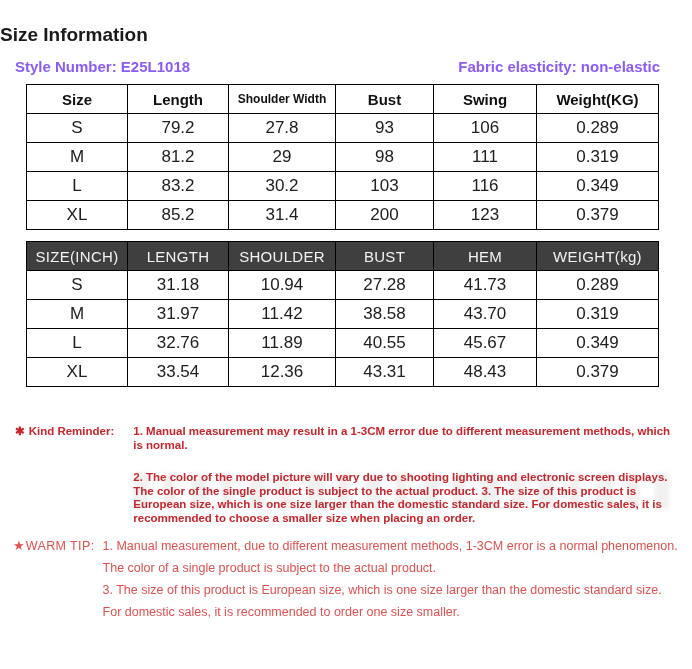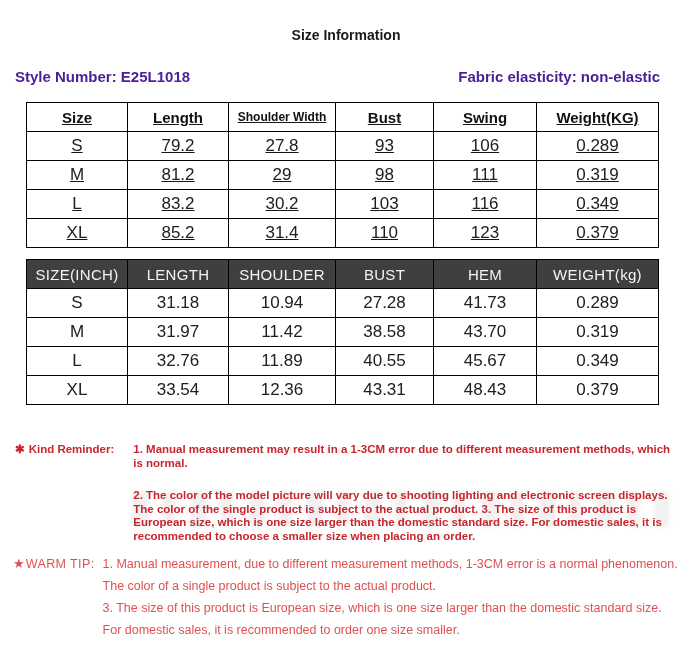--- a/index.html
+++ b/index.html
@@ -1,33 +1,33 @@
 <!DOCTYPE html>
 <html><head>
 <meta charset="utf-8">
 <style>
   html,body{margin:0;padding:0;background:#ffffff;}
   .canvas{
     position:relative;width:692px;height:669px;background:#ffffff;
     font-family:"Liberation Sans",sans-serif;color:#171717;overflow:hidden;
   }
   .page-title{
-    padding-top:26px;text-align:center;font-size:14px;font-weight:bold;
+    padding-top:26px;font-size:19px;font-weight:bold;
     color:#1a1a1a;line-height:18px;
   }
   .subheader{
     display:flex;justify-content:space-between;align-items:baseline;
-    margin-top:24px;padding:0 32px 0 15px;font-size:15px;font-weight:bold;
-    line-height:18px;color:#4c1d95;
+    margin-top:14px;padding:0 32px 0 15px;font-size:15px;font-weight:bold;
+    line-height:18px;color:#8b5cf6;
   }
   table.size-table{
     border-collapse:collapse;table-layout:fixed;width:632px;
     margin-left:26px;background:#ffffff;
   }
-  table.size-table.first{margin-top:16px;text-decoration:underline;}
+  table.size-table.first{margin-top:8px;}
   table.size-table.second{margin-top:11px;}
   .size-table col.c1{width:101px;}
   .size-table col.c2{width:101px;}
   .size-table col.c3{width:107px;}
   .size-table col.c4{width:98px;}
   .size-table col.c5{width:103px;}
   .size-table col.c6{width:122px;}
   .size-table th,.size-table td{
     border:1.6px solid #000000;height:28px;padding:0;
     text-align:center;vertical-align:middle;overflow:hidden;white-space:nowrap;
@@ -115,21 +115,21 @@
         <td>83.2</td>
         <td>30.2</td>
         <td>103</td>
         <td>116</td>
         <td>0.349</td>
       </tr>
       <tr class="data-row">
         <td>XL</td>
         <td>85.2</td>
         <td>31.4</td>
-        <td>110</td>
+        <td>200</td>
         <td>123</td>
         <td>0.379</td>
       </tr>
     </tbody>
   </table>
 
   <table class="size-table second">
     <colgroup>
       <col class="c1">
         <col class="c2">

